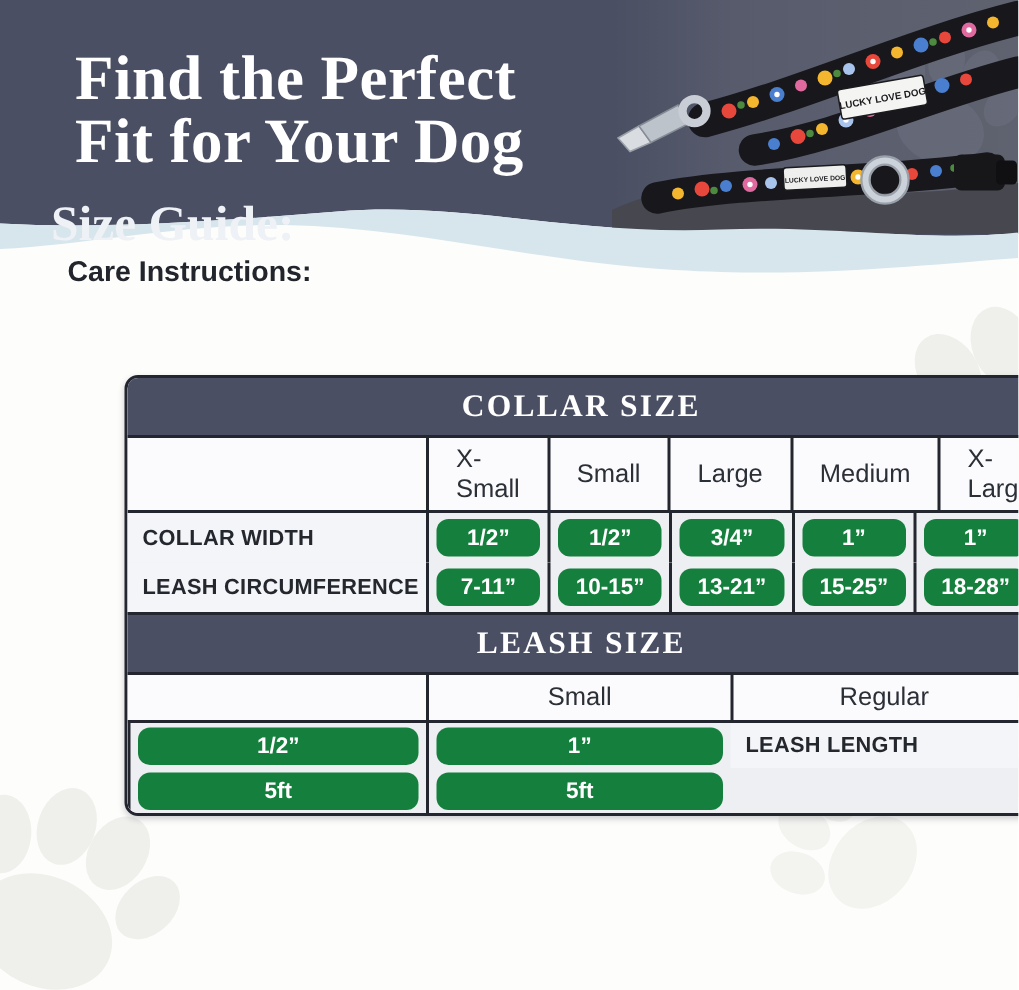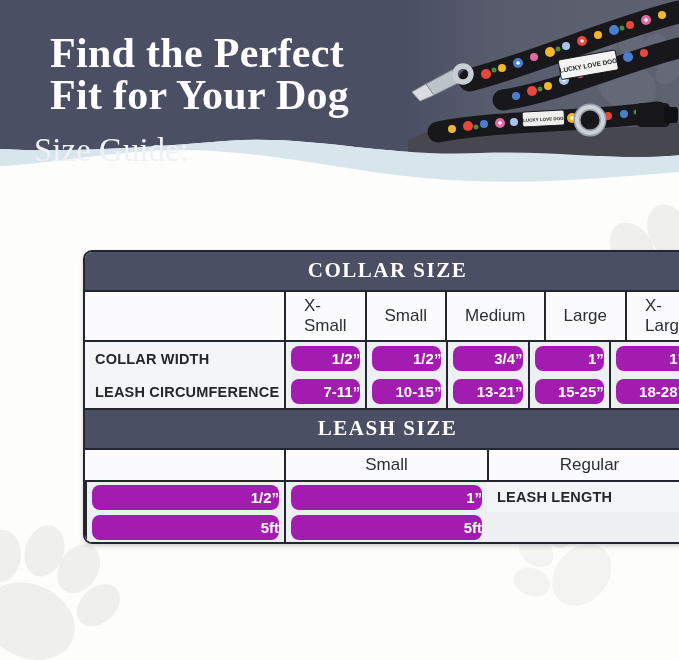--- a/index.html
+++ b/index.html
@@ -6,21 +6,21 @@
   .page{position:relative;width:679px;height:660px;overflow:hidden;background:#fdfdfb;
         font-family:"Liberation Sans","DejaVu Sans",sans-serif;}
   
   .paw-layer{position:absolute;left:0;top:0;z-index:0;}
   
   .hero{position:absolute;left:0;top:0;width:679px;height:195px;z-index:1;}
   .hero svg{position:absolute;left:0;top:0;}
   .hero-text{position:absolute;left:34px;top:16px;z-index:2;color:#ffffff;}
   .hero-title{font-family:"Liberation Serif","DejaVu Serif",serif;font-weight:700;
               font-size:42px;line-height:1.0;letter-spacing:.3px;margin:16px;}
-  .hero-sub{font-family:"Liberation Serif","DejaVu Serif",serif;font-weight:400;
+  .hero-sub{font-family:"Liberation Serif","DejaVu Serif",serif;font-weight:700;
             font-size:33px;color:#eef1f5;margin-top:4px;}
   
   .care{position:absolute;left:45px;top:171px;width:545px;z-index:2;}
   .care h2{margin:0 0 4px 0;font-size:19px;font-weight:700;color:#22262c;}
   .care p{margin:0;font-size:16.5px;line-height:1.33;color:#4e545c;width:528px;}
   
   .tables{position:absolute;left:37px;top:250px;width:605px;z-index:2;background:#fff;
           border:2px solid #24262f;border-radius:9px;overflow:hidden;
           box-shadow:0 2px 4px rgba(40,45,60,.22);margin-left:46px;}
   .tbl-title{background:#4a4f63;color:#fff;text-align:center;
@@ -33,21 +33,21 @@
   .head-row .cell{display:flex;align-items:center;justify-content:center;
                   font-size:17px;color:#2b2f36;padding:4px 18px;min-height:22px;}
   .head-row .cell + .cell{border-left:2px solid #24262f;}
   .body-rows{background:#edeff2;font-weight:bold;}
   .grid-c.body-rows{grid-auto-rows:33px;}
   .grid-l.body-rows{grid-auto-rows:30px;}
   .row-label{display:flex;align-items:center;background:#f4f5f8;
              padding-left:10px;font-size:14.5px;letter-spacing:.2px;color:#24282e;}
   .val-cell{display:flex;align-items:center;border-left:2px solid #24262f;
             padding:3px 5px;background:#edeff2;}
-  .pill{flex:1;background:#a21caf;color:#fff;border-radius:8px;text-align:right;
+  .pill{flex:1;background:#15803d;color:#fff;border-radius:8px;text-align:center;
         font-size:15px;padding:4px 0;}
   
   .steps{position:absolute;left:0;top:533px;width:679px;height:127px;z-index:2;}
 </style>
 </head>
 <body>
 
 <svg width="0" height="0" style="position:absolute">
   <defs>
     <g id="paw">
@@ -164,31 +164,32 @@
 
       <path d="M0,149 C70,153 150,147 225,141 C310,134 380,157 480,153 C560,150 620,162 679,155 L679,172 C600,178 540,185 450,180 C360,175 280,152 190,150 C120,149 60,163 0,166 Z" fill="#d7e5ec"></path>
     </svg>
     <div class="hero-text">
       <h1 class="hero-title"><span>Find the Perfect</span><br><span>Fit for Your Dog</span></h1>
       <div class="hero-sub">Size Guide:</div>
     </div>
   </header>
 
   <section class="care">
+    <h2>Care Instructions:</h2>
   </section>
 
   <section class="tables">
 
     <div class="tbl-title">COLLAR SIZE</div>
     <div class="grid-c head-row">
       <div class="cell"></div>
       <div class="cell">X-Small</div>
       <div class="cell">Small</div>
+      <div class="cell">Large</div>
       <div class="cell">Medium</div>
-      <div class="cell">Large</div>
       <div class="cell">X-Large</div>
     </div>
     <div class="grid-c body-rows">
       <div class="row-label">COLLAR WIDTH</div>
       <div class="val-cell">
           <span class="pill">1/2”</span>
         </div>
       <div class="val-cell">
           <span class="pill">1/2”</span>
         </div>

